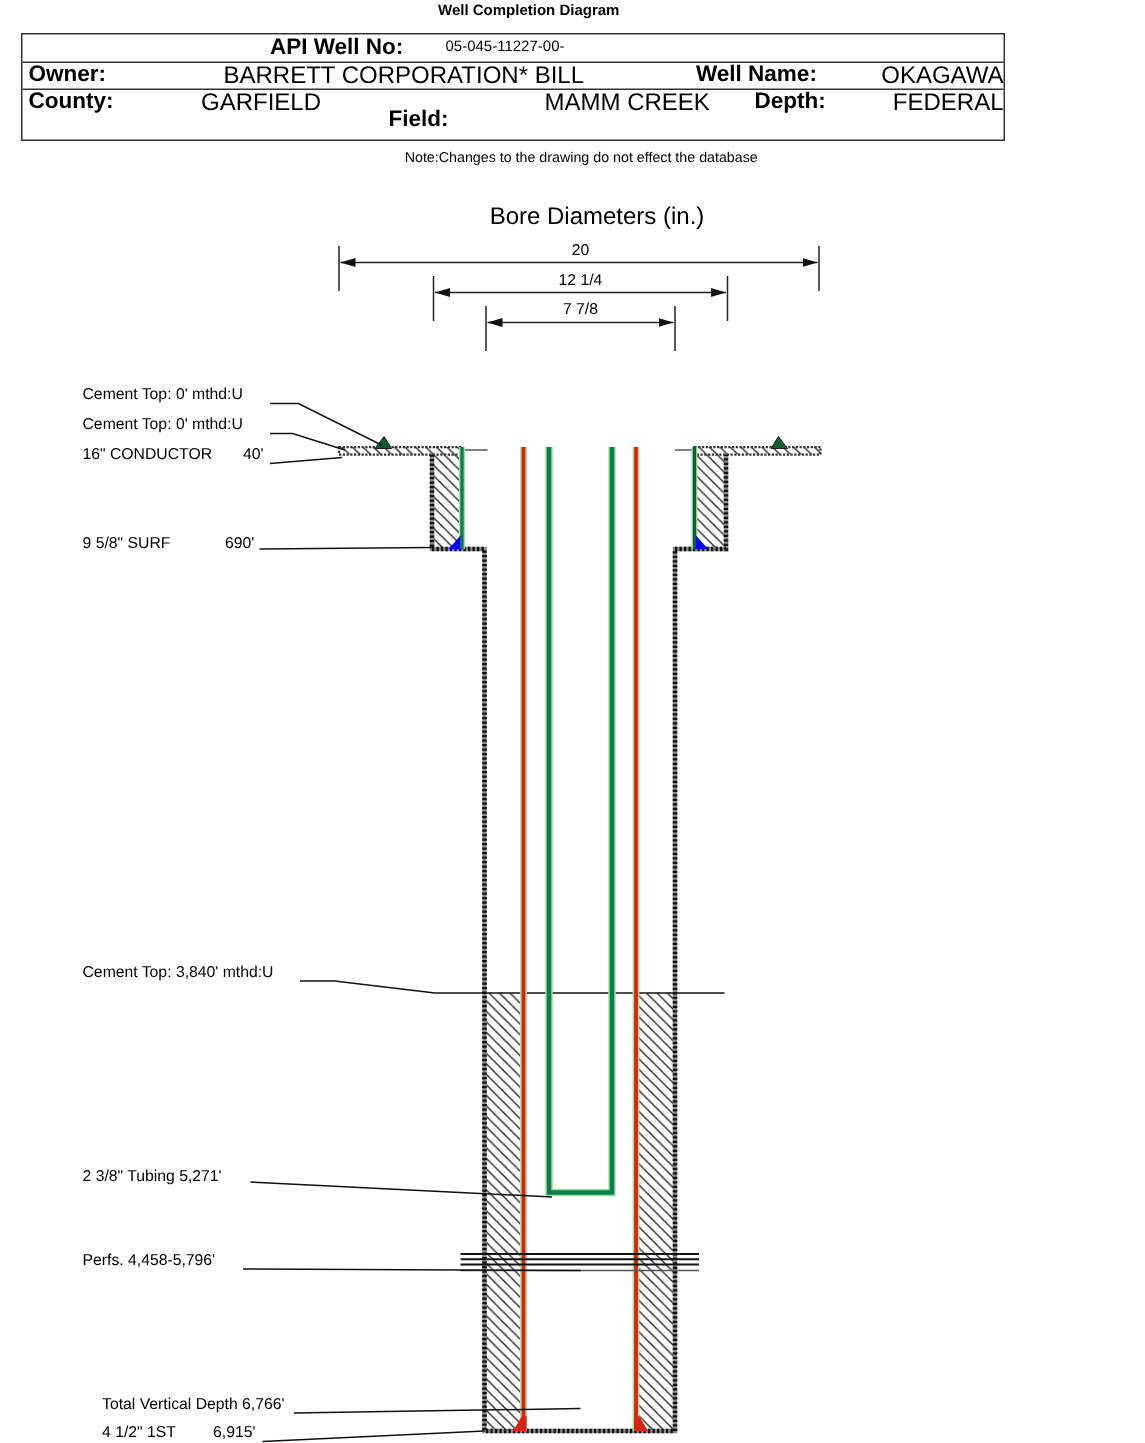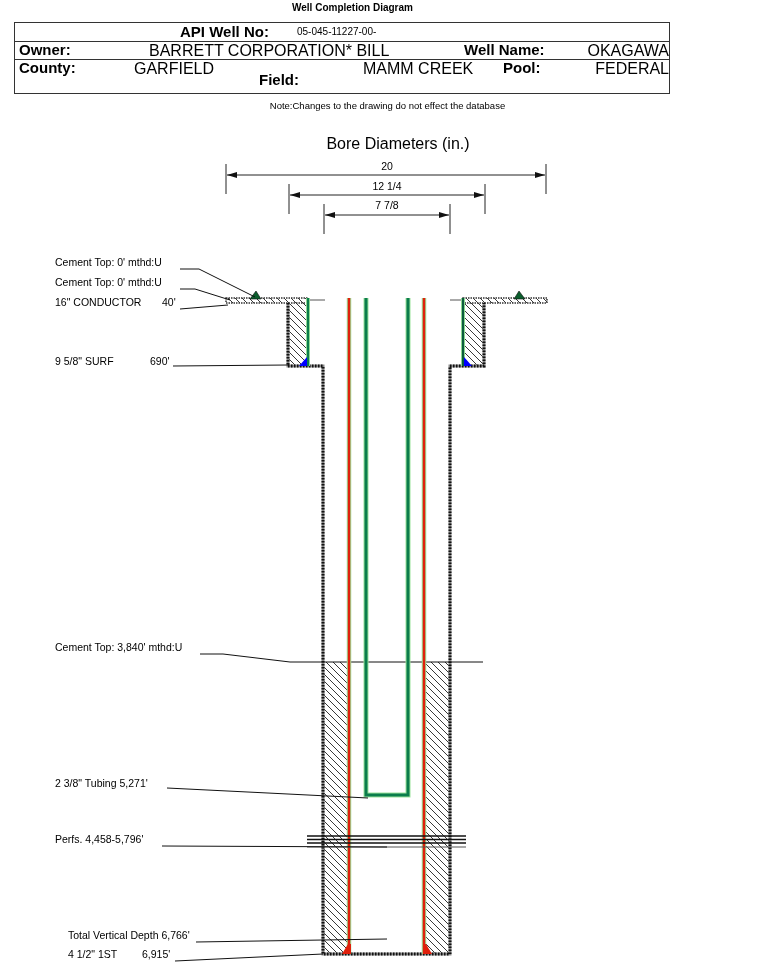--- a/index.html
+++ b/index.html
@@ -33,21 +33,21 @@
     <span class="lbl" style="left:4px;">Owner:</span>
     <span class="val" style="left:134px;">BARRETT CORPORATION* BILL</span>
     <span class="lbl" style="left:425px;margin-left:24px;">Well Name:</span>
     <span class="val" style="left:539px;">OKAGAWA FEDERAL</span>
   </div>
   <div class="row" style="top:36px;">
     <span class="lbl" style="left:4px;">County:</span>
     <span class="val" style="left:119px;">GARFIELD</span>
     <span class="lbl" style="left:244px;margin-top:12px;">Field:</span>
     <span class="val" style="left:348px;">MAMM CREEK</span>
-    <span class="lbl" style="left:488px;">Pool:</span>
+    <span class="lbl" style="left:488px;">Depth:</span>
     <span class="val" style="left:540px;"></span>
   </div>
 </div>
 
 <div class="abs note">Note:Changes to the drawing do not effect the database</div>
 
 <svg width="763" height="962" viewBox="0 0 763 962">
   <defs>
     <pattern id="hatch" patternUnits="userSpaceOnUse" width="7" height="7">
       <path d="M-1,-1 L8,8 M-4,3 L1,8 M3,-4 L8,1" stroke="#222" stroke-width="0.9"></path>

